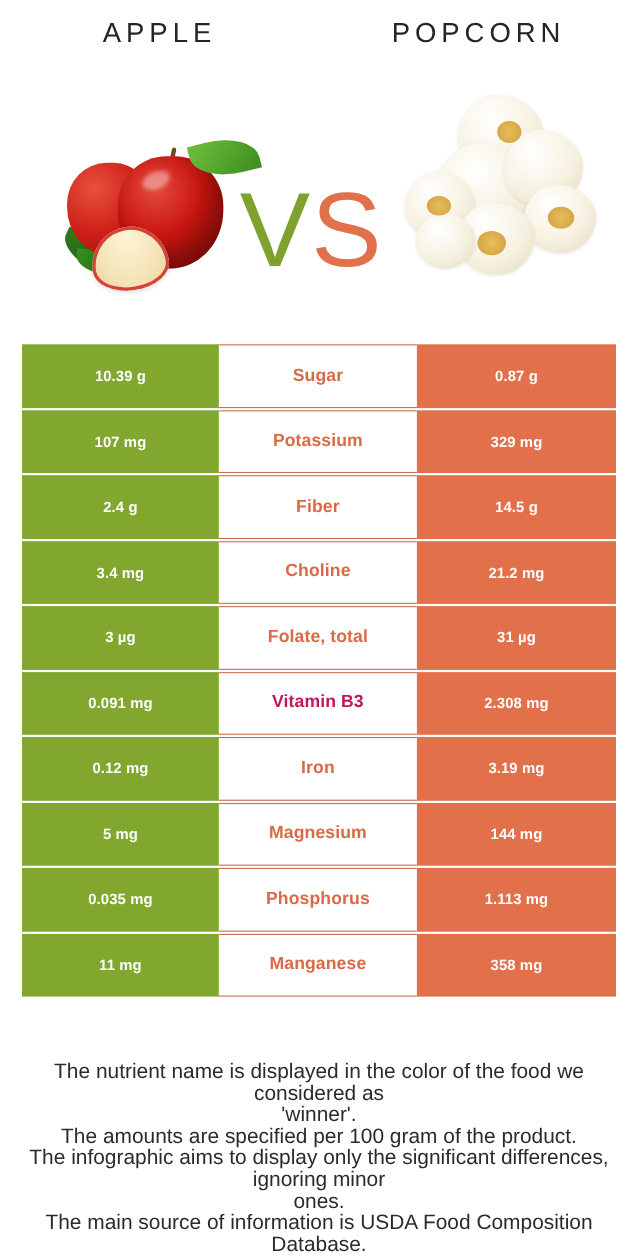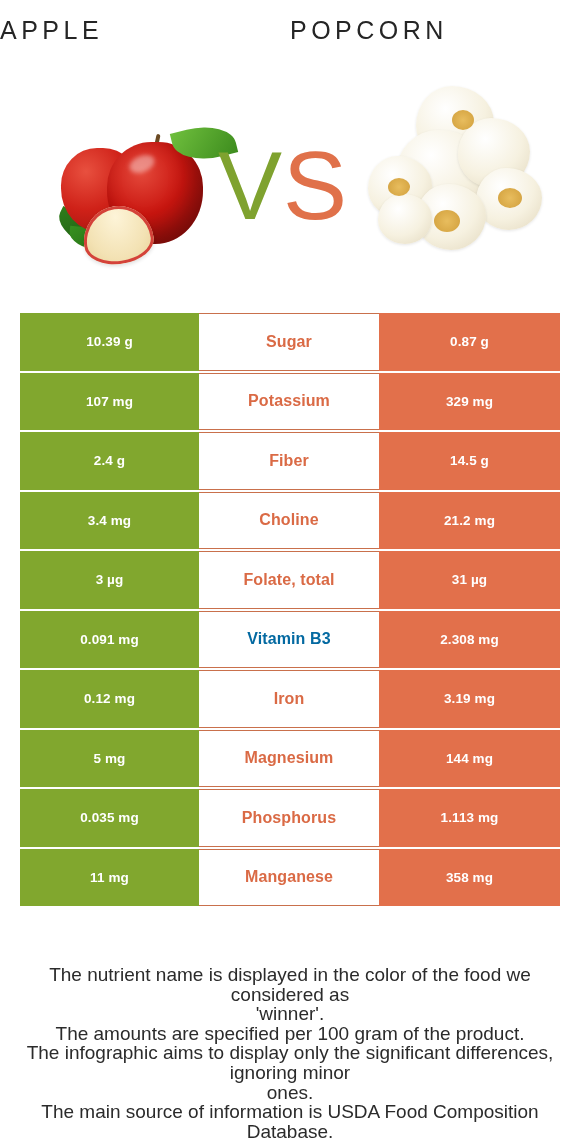--- a/index.html
+++ b/index.html
@@ -24,39 +24,39 @@
     height: 62px;
   }
   .food-title {
     position: absolute;
     top: 16px;
     font-family: "Liberation Sans", sans-serif;
     font-size: 25px;
     font-weight: 300;
     letter-spacing: 4.5px;
     color: #252525;
-    text-align: left;
+    text-align: center;
     white-space: nowrap;
   }
   .food-title.left  { left: 0;   width: 290px; }
   .food-title.right { left: 290px; width: 290px; }
 
   
   .hero {
     position: absolute;
     top: 62px;
     left: 0;
     width: 580px;
     height: 235px;
   }
 
   .vs-wrap {
     position: absolute;
     left: 218px;
-    top: 74px;
+    top: 98px;
     width: 144px;
     height: 110px;
     z-index: 5;
   }
   .vs-text {
     font-family: "Liberation Sans", sans-serif;
     font-size: 96px;
     font-weight: 400;
     line-height: 100px;
     letter-spacing: 1px;
@@ -275,21 +275,21 @@
     <div class="cell cell-left">3 µg</div>
     <div class="cell cell-mid">
         <span class="nutrient-name win-orange" style="color: rgb(218, 106, 69);">Folate, total</span>
       </div>
     <div class="cell cell-right">31 µg</div>
   </div>
 
   <div class="row">
     <div class="cell cell-left">0.091 mg</div>
     <div class="cell cell-mid">
-        <span class="nutrient-name win-orange" style="color: #0369a1;">Vitamin B3</span>
+        <span class="nutrient-name win-orange" style="color: #be185d;">Vitamin B3</span>
       </div>
     <div class="cell cell-right">2.308 mg</div>
   </div>
 
   <div class="row">
     <div class="cell cell-left">0.12 mg</div>
     <div class="cell cell-mid">
         <span class="nutrient-name win-orange" style="color: rgb(218, 106, 69);">Iron</span>
       </div>
     <div class="cell cell-right">3.19 mg</div>

